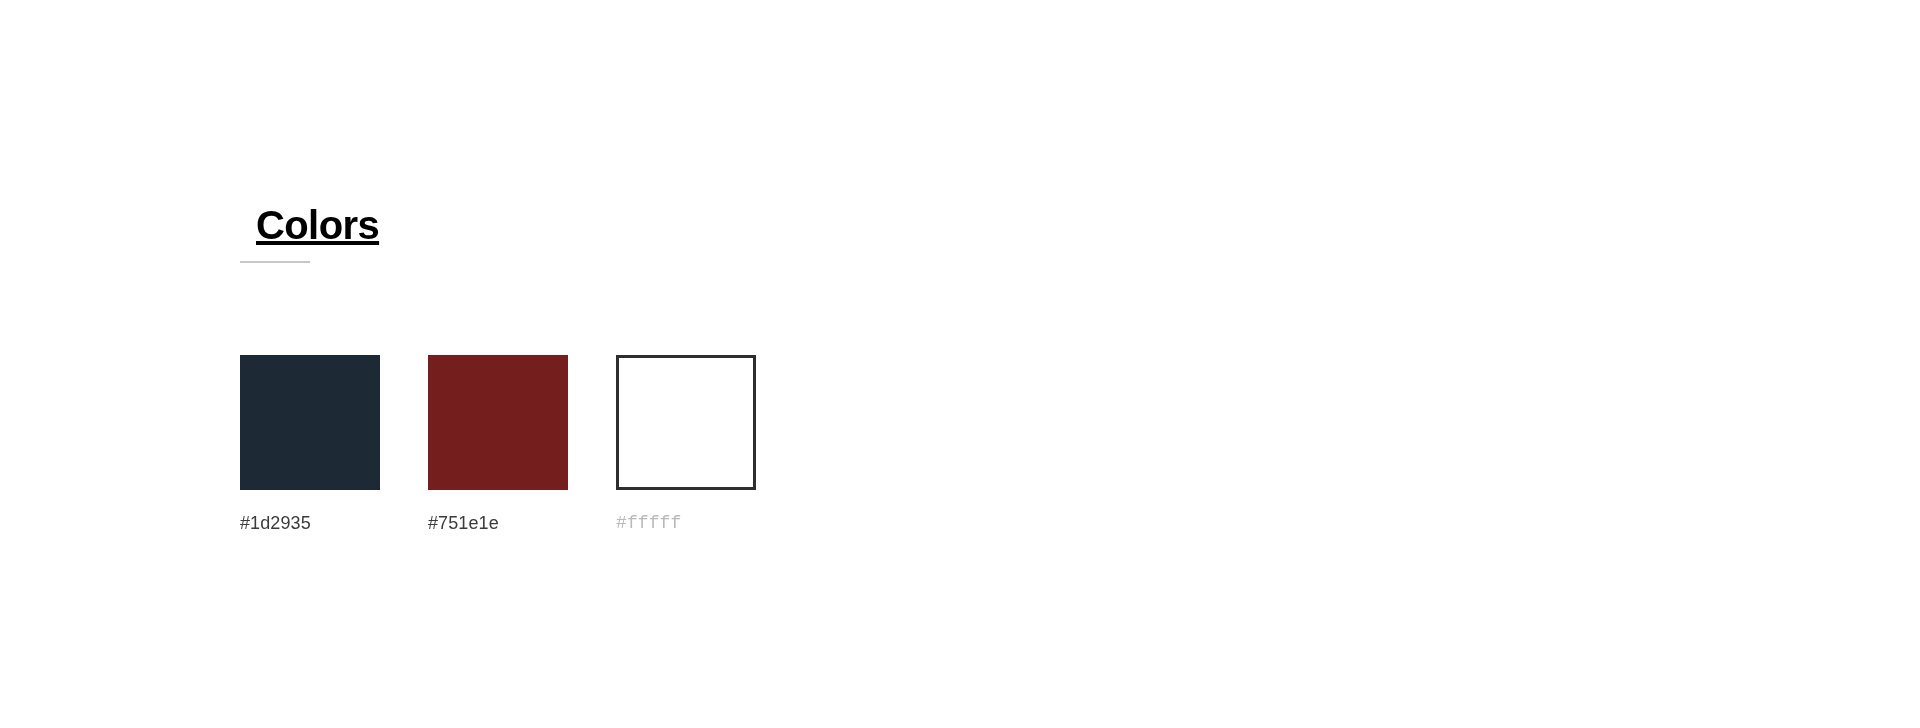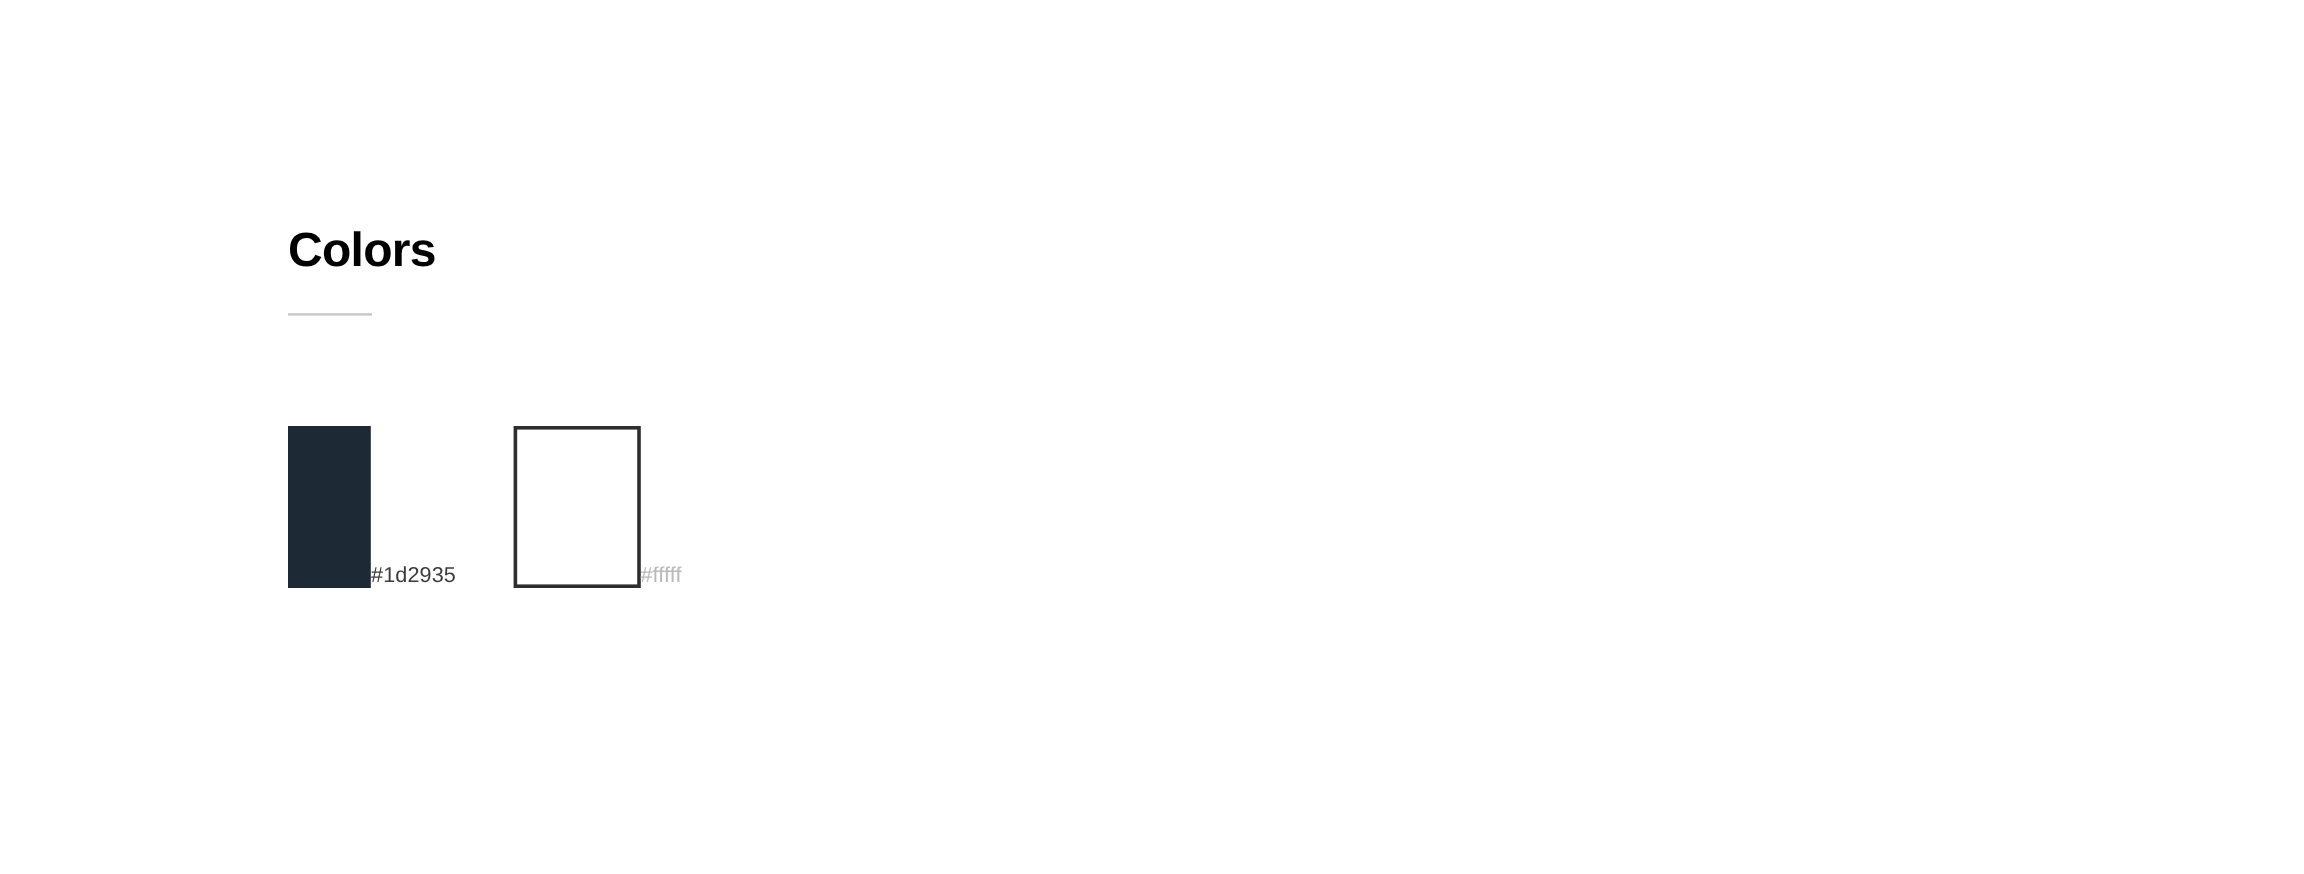--- a/index.html
+++ b/index.html
@@ -21,28 +21,29 @@
     left: 240px;
     top: 0;
     width: 1640px;
     height: 728px;
   }
 
   #section-title {
     position: absolute;
     left: 0;
     top: 185px;
-    margin: 0;
+    margin: 16px;
     font-family: "Liberation Sans", sans-serif;
     font-size: 40px;
     line-height: 48px;
     font-weight: 700;
     letter-spacing: -0.6px;
     color: #000000;
     white-space: nowrap;
+    text-decoration: underline;
   }
 
   #title-divider {
     position: absolute;
     left: 0;
     top: 261px;
     width: 70px;
     height: 2px;
     background: #c7c7c7;
   }
@@ -53,22 +54,22 @@
     top: 355px;
     display: flex;
     flex-direction: row;
     align-items: flex-start;
     gap: 48px;
   }
 
   .swatch-item {
     width: 140px;
     display: flex;
-    flex-direction: row;
-    align-items: flex-end;
+    flex-direction: column;
+    align-items: flex-start;
   }
 
   .swatch-chip {
     width: 140px;
     height: 135px;
     box-sizing: border-box;
     background: #ffffff;
   }
 
   .swatch-chip.bordered {
@@ -81,35 +82,40 @@
     font-size: 18px;
     line-height: 22px;
     font-weight: 400;
     color: #3b3b3b;
     letter-spacing: 0.1px;
     white-space: nowrap;
   }
 
   .swatch-label.muted {
     color: #b9b9b9;
+    font-family: Liberation Mono, monospace;
   }
 </style>
 </head>
 <body style="background: rgb(255, 255, 255);">
 
 <main id="palette-section">
 
   <h1 id="section-title">Colors</h1>
 
   <div id="title-divider" style="background: rgb(199, 199, 199);"></div>
 
   <div id="swatch-row">
       <div class="swatch-item">
         <div class="swatch-chip" style="background: rgb(29, 41, 53);"></div>
         <div class="swatch-label">#1d2935</div>
       </div>
       <div class="swatch-item">
+        <div class="swatch-chip" style="background: rgb(117, 30, 30);"></div>
+        <div class="swatch-label">#751e1e</div>
+      </div>
+      <div class="swatch-item">
         <div class="swatch-chip bordered" style="background: rgb(255, 255, 255);"></div>
         <div class="swatch-label muted">#fffff</div>
       </div>
     </div>
 
 </main>
 
 </body></html>

